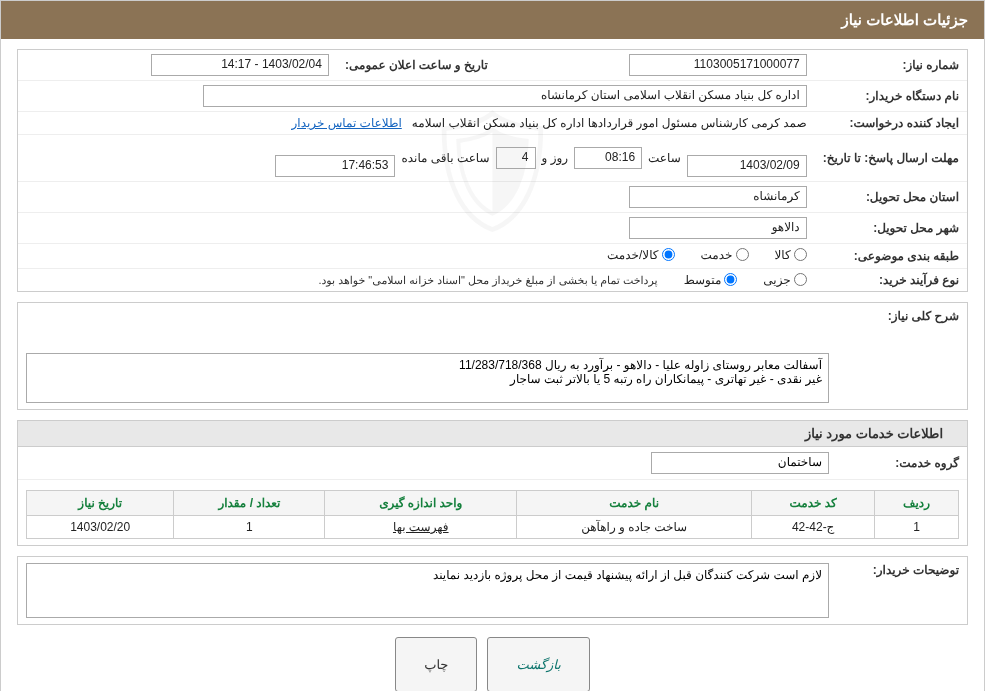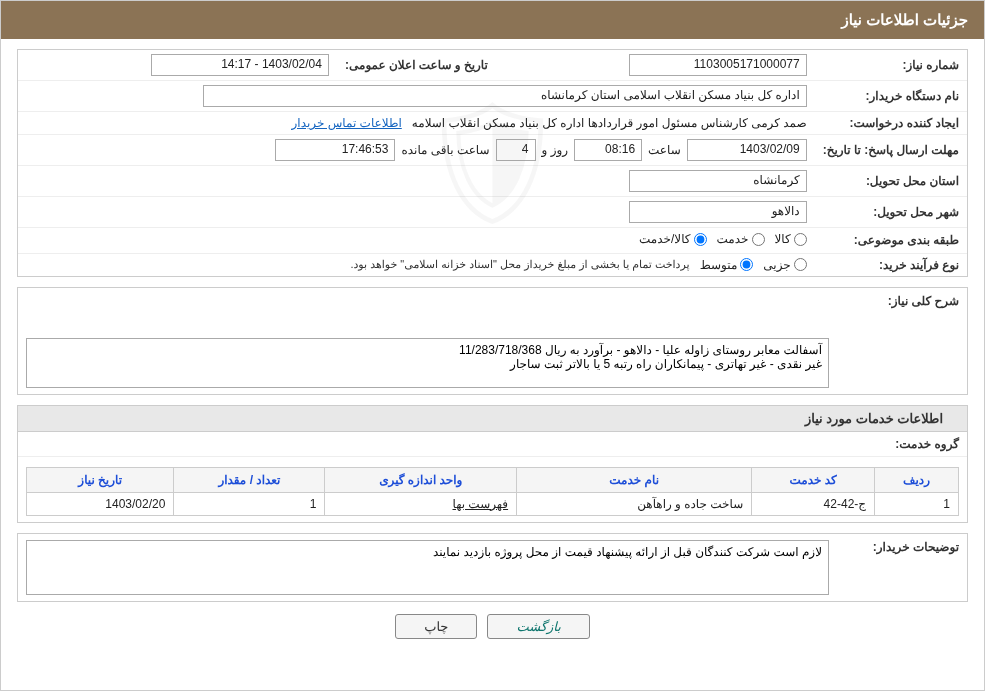--- a/index.html
+++ b/index.html
@@ -70,20 +70,21 @@
       font-family: Tahoma, Arial, sans-serif;
       direction: rtl;
       min-height: 22px;
       display: inline-block;
     }
     .input-medium {
       width: 178px;
     }
     .input-small {
       width: 120px;
+      margin-top: 16px;
     }
     .input-xsmall {
       width: 68px;
     }
     .row-separator {
       border-bottom: 1px solid #eee;
     }
     .link-blue {
       color: #1565c0;
       text-decoration: underline;
@@ -95,61 +96,63 @@
       gap: 6px;
       flex-wrap: wrap;
     }
     .radio-group {
       display: inline-flex;
       gap: 10px;
       align-items: center;
     }
     .radio-item {
       display: flex;
-      align-items: center;
+      align-items: flex-start;
       gap: 3px;
+      margin-left: 16px;
     }
     .process-row {
       display: flex;
       align-items: center;
       gap: 10px;
       flex-wrap: wrap;
     }
     .details-table {
       width: 100%;
       border-collapse: collapse;
       margin-top: 4px;
     }
     .details-table th {
       background: #f5f5f5;
       border: 1px solid #ccc;
       padding: 5px 8px;
       text-align: center;
       font-size: 12px;
-      color: #1d4ed8;
+      color: #15803d;
     }
     .details-table td {
       border: 1px solid #ccc;
       padding: 4px 8px;
+      text-align: center;
       font-size: 12px;
       color: #222;
     }
     .td-link {
       color: #1565c0;
       text-decoration: underline;
       cursor: pointer;
     }
     .buttons-row {
       display: flex;
       justify-content: center;
       gap: 10px;
       margin: 12px 0;
     }
     .btn {
-      padding: 4px 28px;
+      padding: 19px 28px;
       font-size: 13px;
       font-family: Tahoma, Arial, sans-serif;
       cursor: pointer;
       border: 1px solid #888;
       border-radius: 3px;
     }
     .btn-print {
       background: #f5f5f5;
       color: #333;
     }
@@ -302,20 +305,21 @@
           <div class="input-box" style="width:100%; min-height:50px; white-space:pre-line; padding:4px 6px;">آسفالت معابر روستای زاوله علیا - دالاهو - برآورد به ریال  11/283/718/368
 غیر نقدی - غیر تهاتری - پیمانکاران راه رتبه 5 یا بالاتر ثبت ساجار</div>
         </div>
       </div>
     </div>
 
     <div class="info-section">
       <div class="section-title">اطلاعات خدمات مورد نیاز</div>
       <div style="display:flex; align-items:center; padding:5px 8px; border-bottom:1px solid #eee;">
         <div class="full-row-label">گروه خدمت:</div>
+        <span class="input-box input-medium">ساختمان</span>
       </div>
       <div style="padding: 6px 8px;">
         <table class="details-table">
           <thead>
             <tr>
               <th>ردیف</th>
               <th>کد خدمت</th>
               <th>نام خدمت</th>
               <th>واحد اندازه گیری</th>
               <th>تعداد / مقدار</th>

